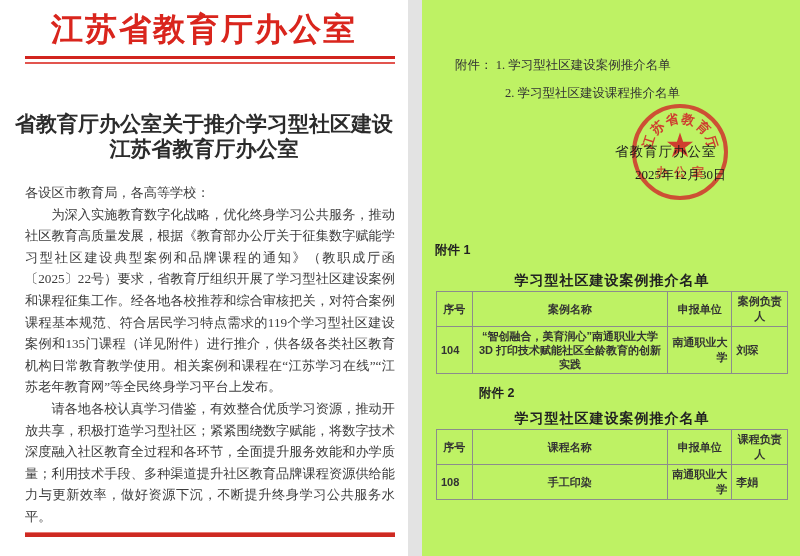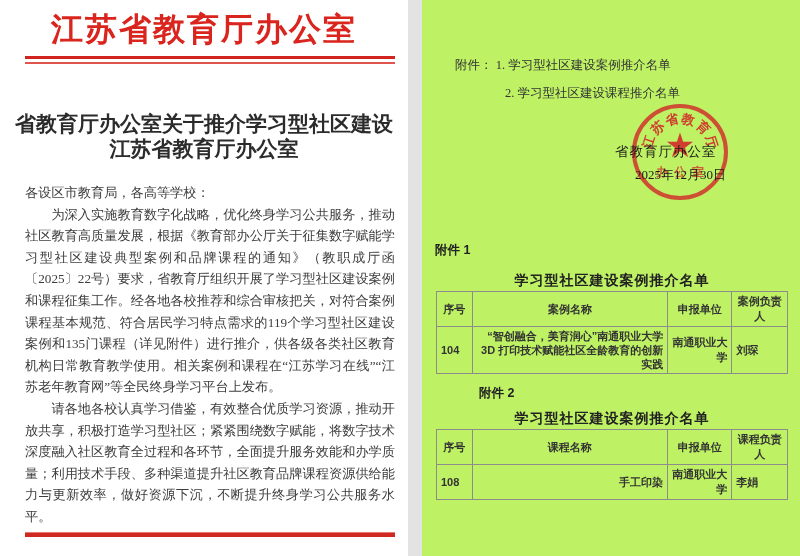--- a/index.html
+++ b/index.html
@@ -48,21 +48,21 @@
              font-size:14px;font-weight:bold;letter-spacing:1px;
              font-family:"Liberation Sans","DejaVu Sans",sans-serif;}
   .tbl1-title{top:272px;} .tbl2-title{top:410px;}
   table.att-table{position:absolute;left:14px;width:352px;border-collapse:collapse;
                   font-family:"Liberation Sans","DejaVu Sans",sans-serif;color:#333;}
   .att-table-1{top:291px;} .att-table-2{top:429px;}
   .att-table th,.att-table td{border:1px solid #8c8c8c;font-size:11px;padding:2px 4px;}
   .att-table th{font-weight:bold;height:18px;text-align:center;}
   .att-table td{font-weight:600;}
   .td-seq{text-align:left;width:27px;}
-  .td-name{text-align:right;padding-left:6px;line-height:14px;}
+  .td-name{text-align:center;padding-left:6px;line-height:14px;}
   .td-org{text-align:right;padding-left:7px;}
   .td-person{text-align:left;padding-left:7px;}
   .row-tall td{height:34px;} .row-short td{height:19px;}
 </style>
 </head>
 <body>
 
 <div class="canvas">
 
   <div class="page-left">

